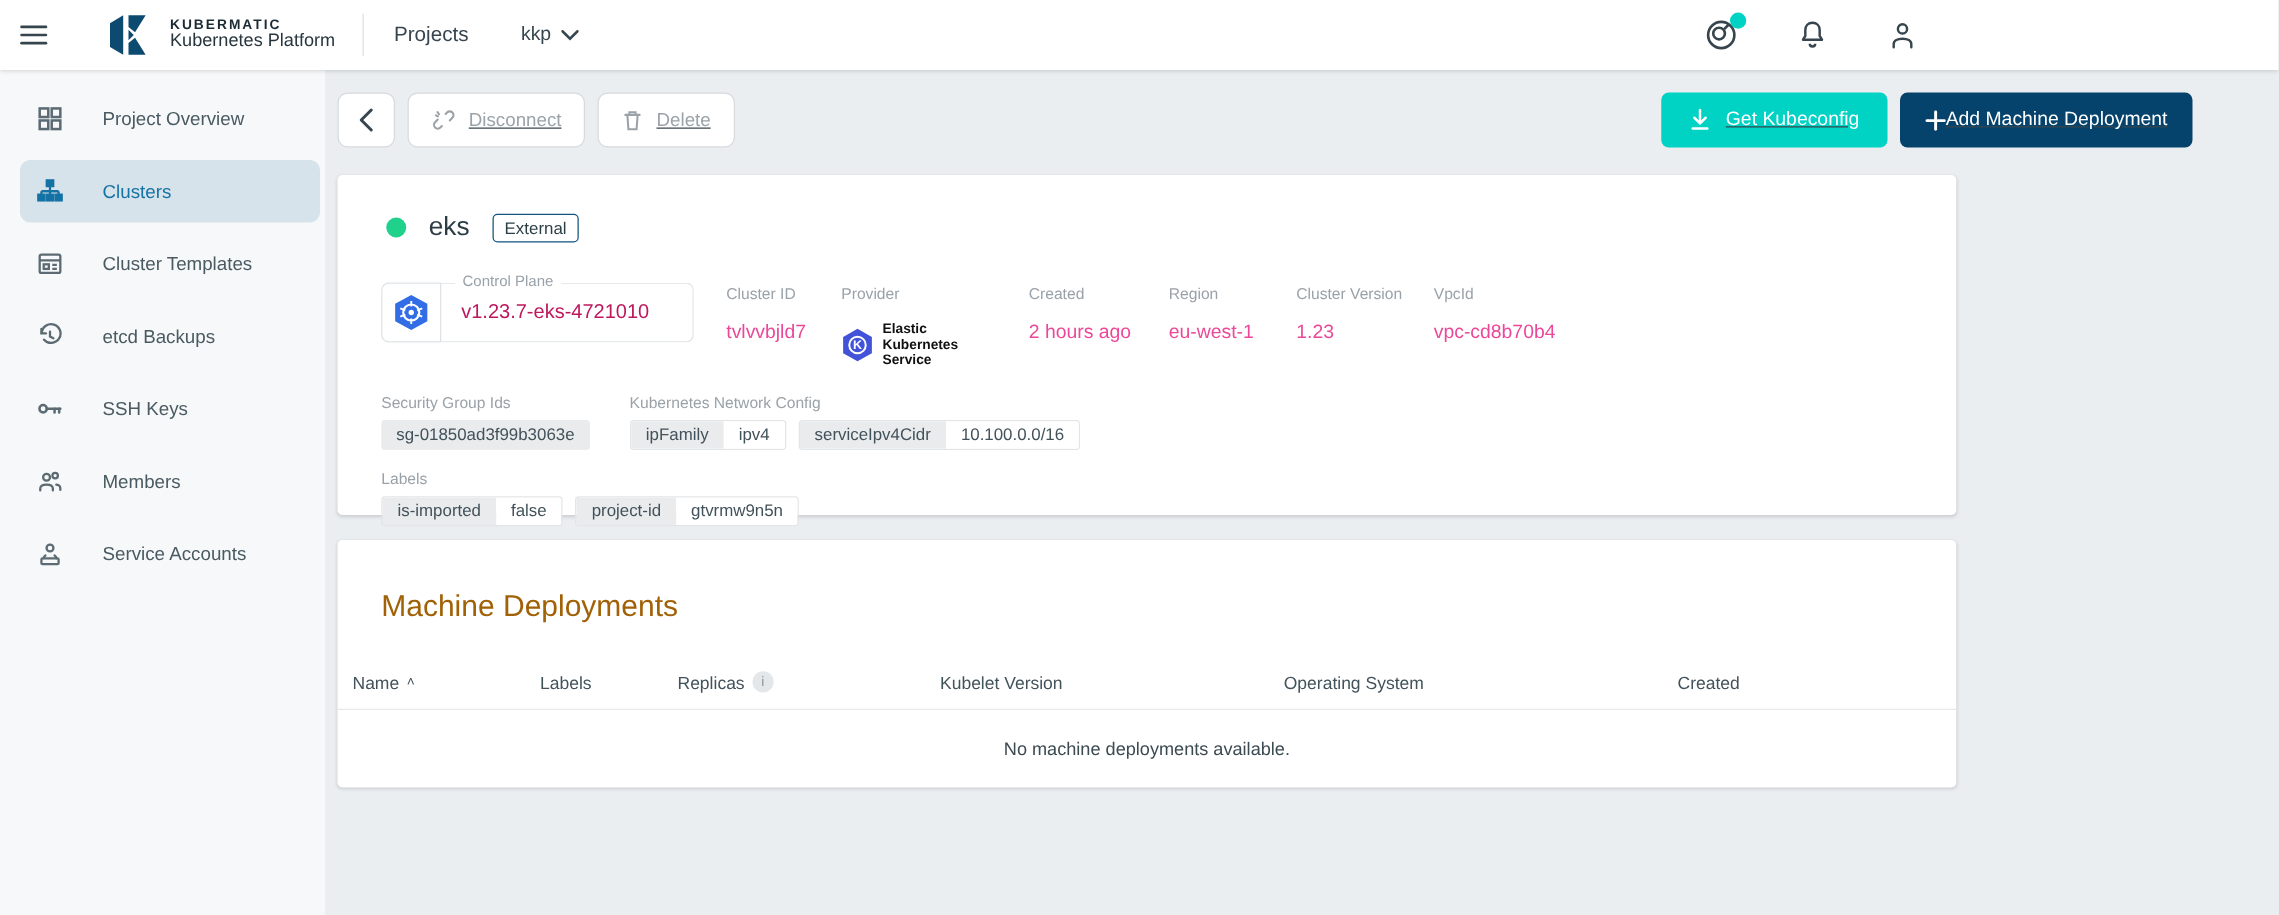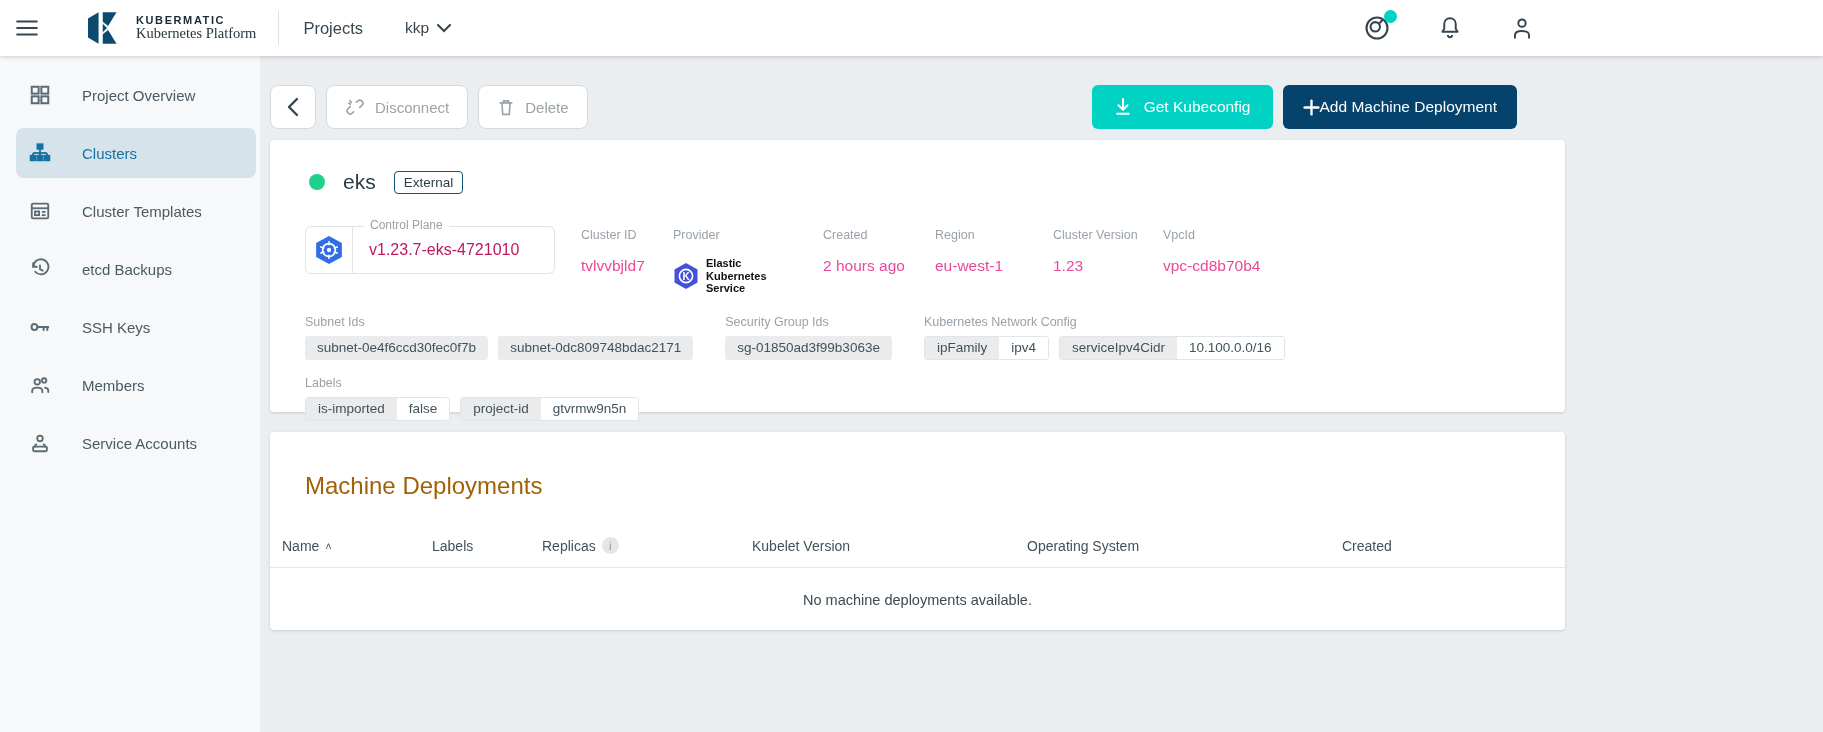--- a/index.html
+++ b/index.html
@@ -16,21 +16,21 @@
   
   .header {
     position:absolute; top:0; left:0; width:1823px; height:56px;
     background:#ffffff; box-shadow:0 1px 4px rgba(0,0,0,.18);
     display:flex; align-items:center; z-index:20;
   }
   .hamburger { margin-left:14px; cursor:pointer; }
   .logo { display:flex; align-items:center; margin-left:20px; gap:10px;padding-left:28px; }
   .brand-text { line-height:1.1; }
   .brand-line1 { font-size:11px; font-weight:bold; letter-spacing:1.6px; color:#1c2b33; }
-  .brand-line2 { font-size:14.5px; color:#27353d;font-family:Liberation Serif, serif; }
+  .brand-line2 { font-size:14.5px; color:#27353d; }
   .header-divider { width:1px; height:34px; background:#dde1e4; margin:0 24px 0 22px; }
   .projects-label { font-size:16.5px; color:#36454e; }
   .project-switch { display:flex; align-items:center; gap:8px; margin-left:42px; cursor:pointer; }
   .project-name { font-size:15.5px; color:#36454e; font-weight:500; }
   .header-right { margin-left:auto; display:flex; align-items:center; gap:46px; padding-right:288px; }
   .icon-btn { position:relative; cursor:pointer; }
   .badge-dot { position:absolute; top:-4px; right:-6px; width:13px; height:13px; border-radius:50%; background:#00d2c4; }
 
   
   .sidebar {
@@ -40,22 +40,22 @@
   .side-item {
     height:50px; margin:0 4px 8px 16px; border-radius:8px;
     display:flex; align-items:center; padding-left:12px; gap:30px;
     font-size:15px; color:#4a5a62; cursor:pointer;
   }
   .side-item .si-icon { width:24px; height:24px; display:flex; align-items:center; justify-content:center; }
   .side-item.active { background:#d7e3ea; color:#1472a5; font-weight:500; }
 
   
   .toolbar {
-    position:absolute; top:85px; left:270px; width:1247px; height:44px;
-    display:flex; align-items:center; gap:10px;
+    position:absolute; top:74px; left:270px; width:1484px; height:44px;
+    display:flex; align-items:center; gap:10px;text-decoration:underline;
   }
   .btn {
     height:44px; border-radius:8px; border:1px solid #d6dadd; background:#fff;
     display:flex; align-items:center; justify-content:center; gap:10px;
     font-size:15px; color:#9aa3a9; padding:0 18px; cursor:pointer;
     font-family:"Liberation Sans",sans-serif;
   }
   .btn.icon-only { width:46px; padding:0; color:#37474f; }
   .btn-primary-teal {
     height:44px; border:none; border-radius:6px; background:#00d2c4; color:#fff;
@@ -99,21 +99,21 @@
     font-size:12px; color:#9aa2a9; white-space:nowrap;
   }
   .cp-value { line-height:46px; padding-left:16px; font-size:16px; color:#be185d; }
   .field { display:flex; flex-direction:column; gap:15px; padding-top:2px; }
   .field-label { font-size:12.5px; color:#9aa2a9; white-space:nowrap; }
   .field-value { font-size:15.5px; color:#ec4899; white-space:nowrap; }
   .f-clusterid { width:66px; }
   .f-provider  { width:124px; }
   .f-created   { width:86px; }
   .f-region    { width:76px; }
-  .f-version   { width:84px;margin-left:16px; }
+  .f-version   { width:84px; }
   .provider-value { display:flex; align-items:center; gap:7px; }
   .provider-name { font-size:11px; font-weight:bold; color:#111; line-height:1.15; width:88px; white-space:normal; }
 
   
   .chips-row { display:flex; gap:32px; margin-top:20px; }
   .chip-group { display:flex; flex-direction:column; gap:7px; }
   .group-label { font-size:12.5px; color:#9aa2a9; }
   .chip-line { display:flex; gap:10px; }
   .chip {
     height:24px; background:#e9ebed; border-radius:3px; padding:0 12px;
@@ -389,27 +389,20 @@
     </div>
 
     <div class="field">
       <span class="field-label">VpcId</span>
       <span class="field-value">vpc-cd8b70b4</span>
     </div>
   </div>
 
   <div class="chips-row">
     <div class="chip-group">
-      <span class="group-label">Subnet Ids</span>
-      <div class="chip-line">
-        <span class="chip">subnet-0e4f6ccd30fec0f7b</span>
-        <span class="chip">subnet-0dc809748bdac2171</span>
-      </div>
-    </div>
-    <div class="chip-group">
       <span class="group-label">Security Group Ids</span>
       <div class="chip-line">
         <span class="chip">sg-01850ad3f99b3063e</span>
       </div>
     </div>
     <div class="chip-group">
       <span class="group-label">Kubernetes Network Config</span>
       <div class="chip-line">
         <span class="kv-chip">
           <span class="kv-key">ipFamily</span>

